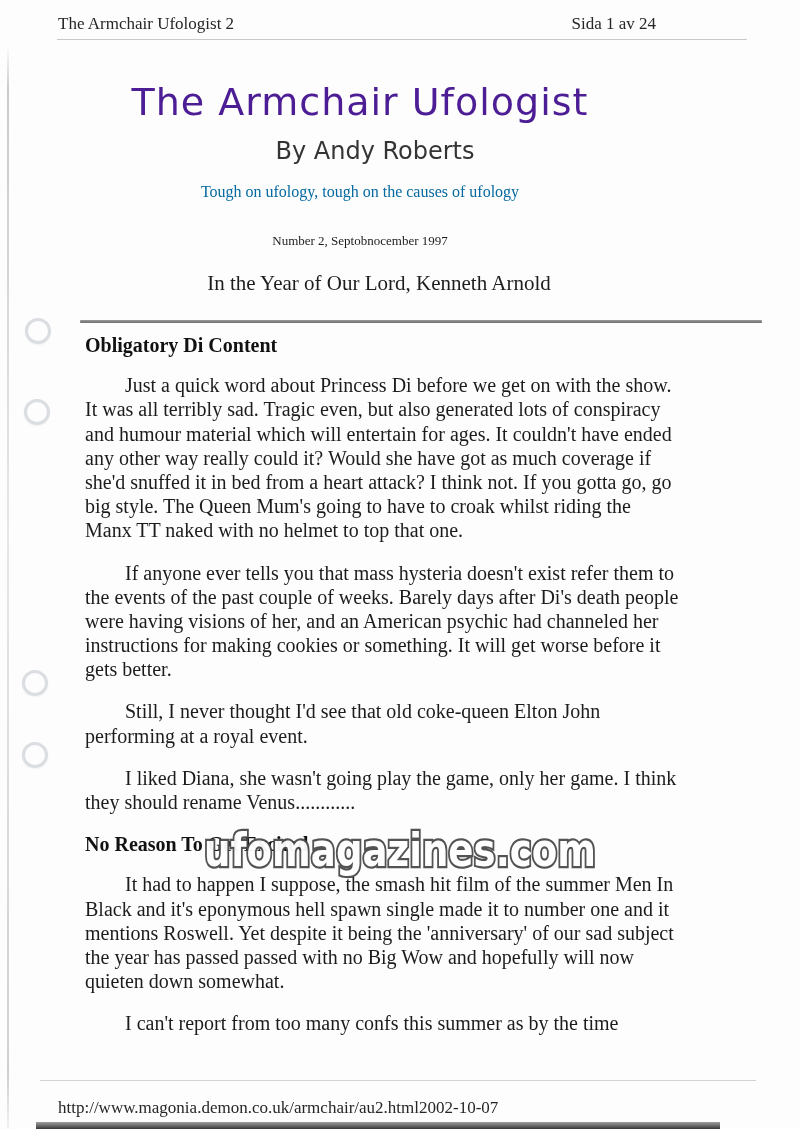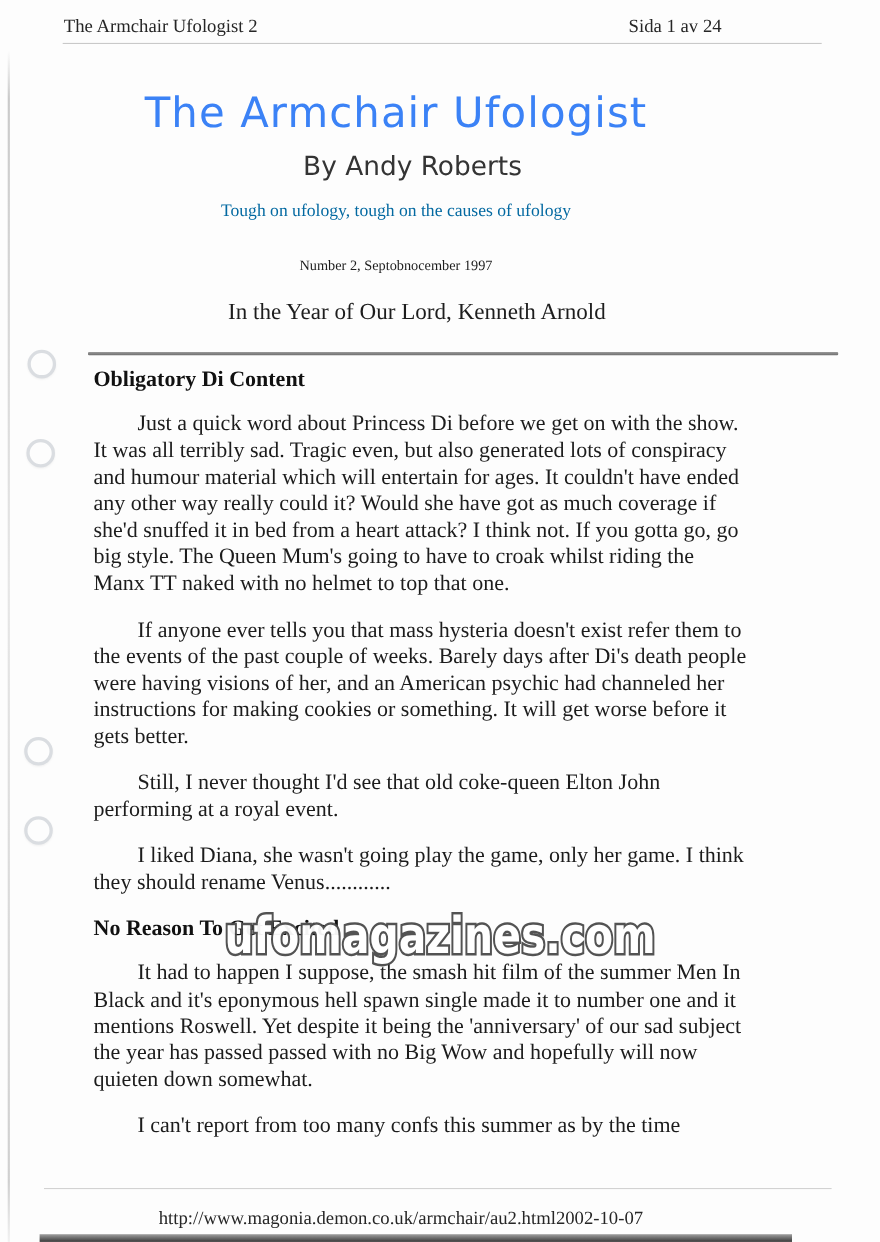--- a/index.html
+++ b/index.html
@@ -23,29 +23,29 @@
     position: absolute; top: 39px; left: 57px; width: 690px; height: 1px;
     background: #c9c9c9;
   }
   .footer-rule {
     position: absolute; top: 1080px; left: 40px; width: 716px; height: 1px;
     background: #d2d2d2;
   }
   .running-footer {
     position: absolute; top: 1098px; left: 0; right: 0;
     padding: 0 49px 0 58px;
-    display: flex; justify-content: center;
+    display: flex; justify-content: flex-start;
     font-size: 17px; color: #262626;
   }
 
   
   .masthead-line { position: absolute; left: 0; width: 100%; text-align: center; }
   .mast-title {
     top: 80px; font-family: "DejaVu Sans", sans-serif;
-    font-size: 38px; color: #3b82f6; letter-spacing: 1px;
+    font-size: 38px; color: #4c1d95; letter-spacing: 1px;
   }
   .mast-byline {
     top: 137px; font-family: "DejaVu Sans", sans-serif;
     font-size: 24px; color: #343434; padding-left: 15px;
   }
   .mast-tagline {
     top: 183px; font-family: Liberation Serif, serif;
     font-size: 16px; color: #0369a1;
   }
   .mast-issue { top: 233px; font-size: 13px; color: #1d1d1d; }

